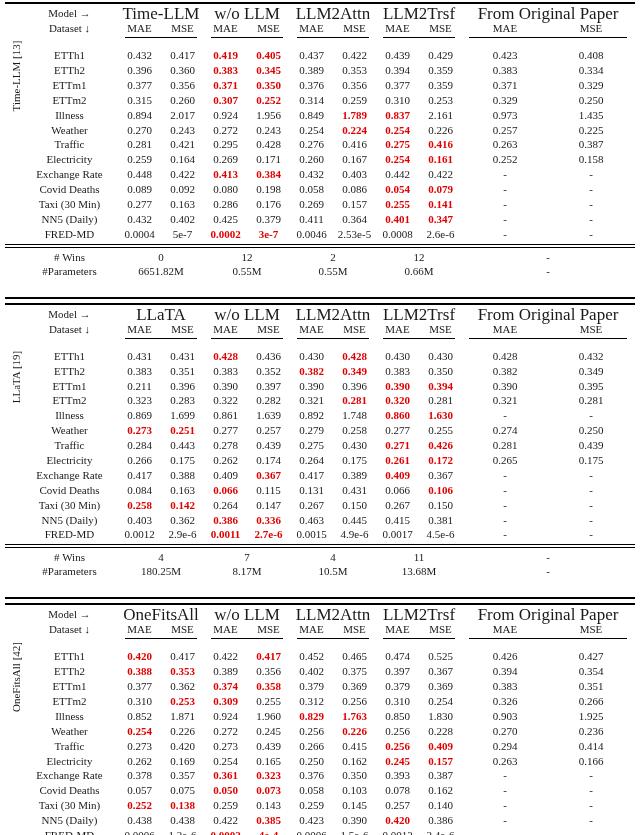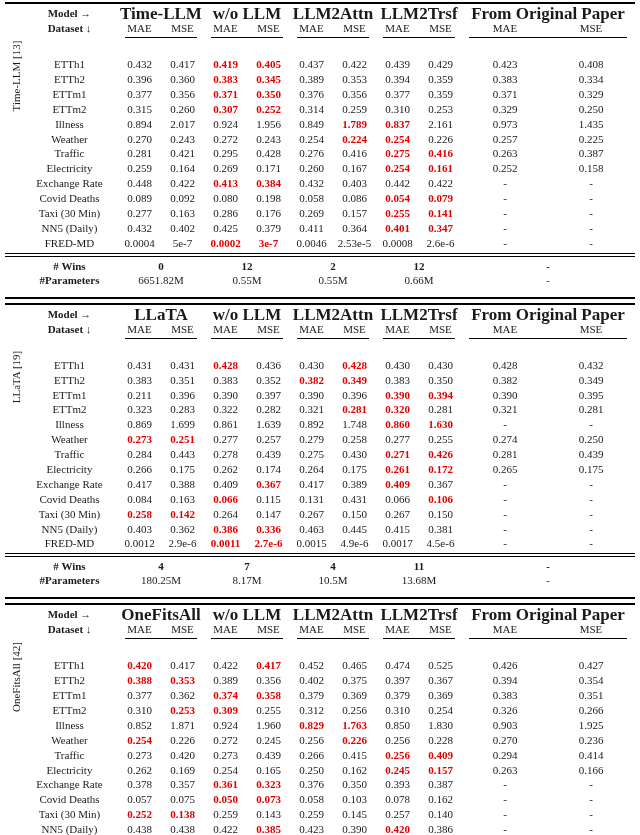--- a/index.html
+++ b/index.html
@@ -12,26 +12,26 @@
   .msection{
     position:relative;
     border-top:2.4px solid #000;
     border-bottom:2.4px solid #000;
     margin-bottom:4px;
     padding:2px 0 1px 0;
   }
   .grid{display:grid;grid-template-columns:113px repeat(8,43px) repeat(2,86px);}
   .c{text-align:center;font-size:11px;line-height:14.6px;white-space:nowrap;}
   .hdr .c{line-height:15px;}
-  .b{font-weight:bold;}
+  .b{font-weight:normal;}
   .group{grid-column:span 2;font-size:17px;}
   .cmid{grid-column:span 2;height:5px;position:relative;}
   .cmid::after{content:"";position:absolute;left:7px;right:7px;top:1px;border-top:1.2px solid #000;}
-  .body{grid-auto-rows:14.9px;align-items:center;border-bottom:1.2px solid #000;padding-bottom:2px;margin-top:16px;}
-  .footer{border-top:1.2px solid #000;margin-top:2px;padding:2px 0 9px 0;}
+  .body{grid-auto-rows:14.9px;align-items:center;border-bottom:1.2px solid #000;padding-bottom:2px;margin-top:7px;}
+  .footer{border-top:1.2px solid #000;margin-top:2px;padding:2px 0 18px 0;}
   .footer .c{line-height:14px;}
   .span2{grid-column:span 2;}
   .red{color:var(--hl-color,#e00000);font-weight:bold;}
   .dsname{padding-left:16px;}
   .side-label{
     position:absolute;left:11px;top:72px;
     transform:translate(-50%,-50%) rotate(-90deg);
     font-size:11px;white-space:nowrap;text-align:center;
   }
 </style>

